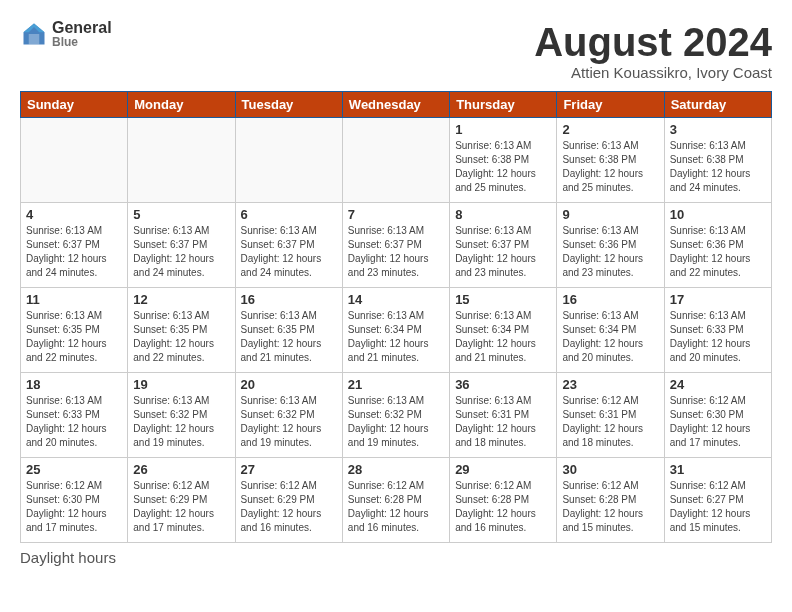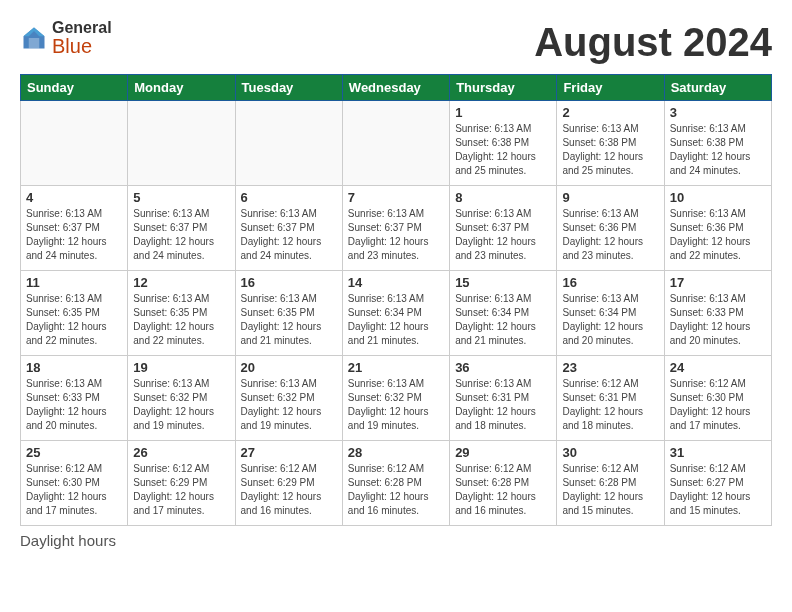--- a/index.html
+++ b/index.html
@@ -32,23 +32,23 @@
       display: flex;
       flex-direction: column;
       line-height: 1;
     }
     .logo-general {
       font-size: 16px;
       font-weight: bold;
       color: #333;
     }
     .logo-blue {
-      font-size: 20px;
-      font-weight: normal;
-      color: #c2410c;
+      font-size: 12px;
+      font-weight: bold;
+      color: #737373;
     }
     .logo-icon {
       width: 28px;
       height: 28px;
     }
     .title-block {
       text-align: right;
     }
     .main-title {
       font-size: 40px;
@@ -61,21 +61,21 @@
       color: #555;
     }
     .calendar {
       flex: 1;
       border: 1px solid #ccc;
       border-collapse: collapse;
       width: 100%;
       table-layout: fixed;
     }
     .calendar th {
-      background-color: #15803d;
+      background-color: #c2410c;
       color: #fff;
       text-align: left;
       padding: 5px 6px;
       font-size: 13px;
       font-weight: bold;
       border: 1px solid #1a5a9a;
     }
     .calendar td {
       border: 1px solid #ccc;
       vertical-align: top;
@@ -118,20 +118,21 @@
         <polygon points="16,4 28,14 22,14 16,8 10,14 4,14" fill="#4a9fd5"></polygon>
         <rect x="10" y="16" width="12" height="12" fill="#fff" opacity="0.3"></rect>
       </svg>
       <div class="logo-text">
         <span class="logo-general">General</span>
         <span class="logo-blue">Blue</span>
       </div>
     </div>
     <div class="title-block">
       <div class="main-title">August 2024</div>
+      <div class="subtitle">Attien Kouassikro, Ivory Coast</div>
     </div>
   </div>
 
   <table class="calendar">
     <thead>
       <tr>
         <th>Sunday</th>
         <th>Monday</th>
         <th>Tuesday</th>
         <th>Wednesday</th>

